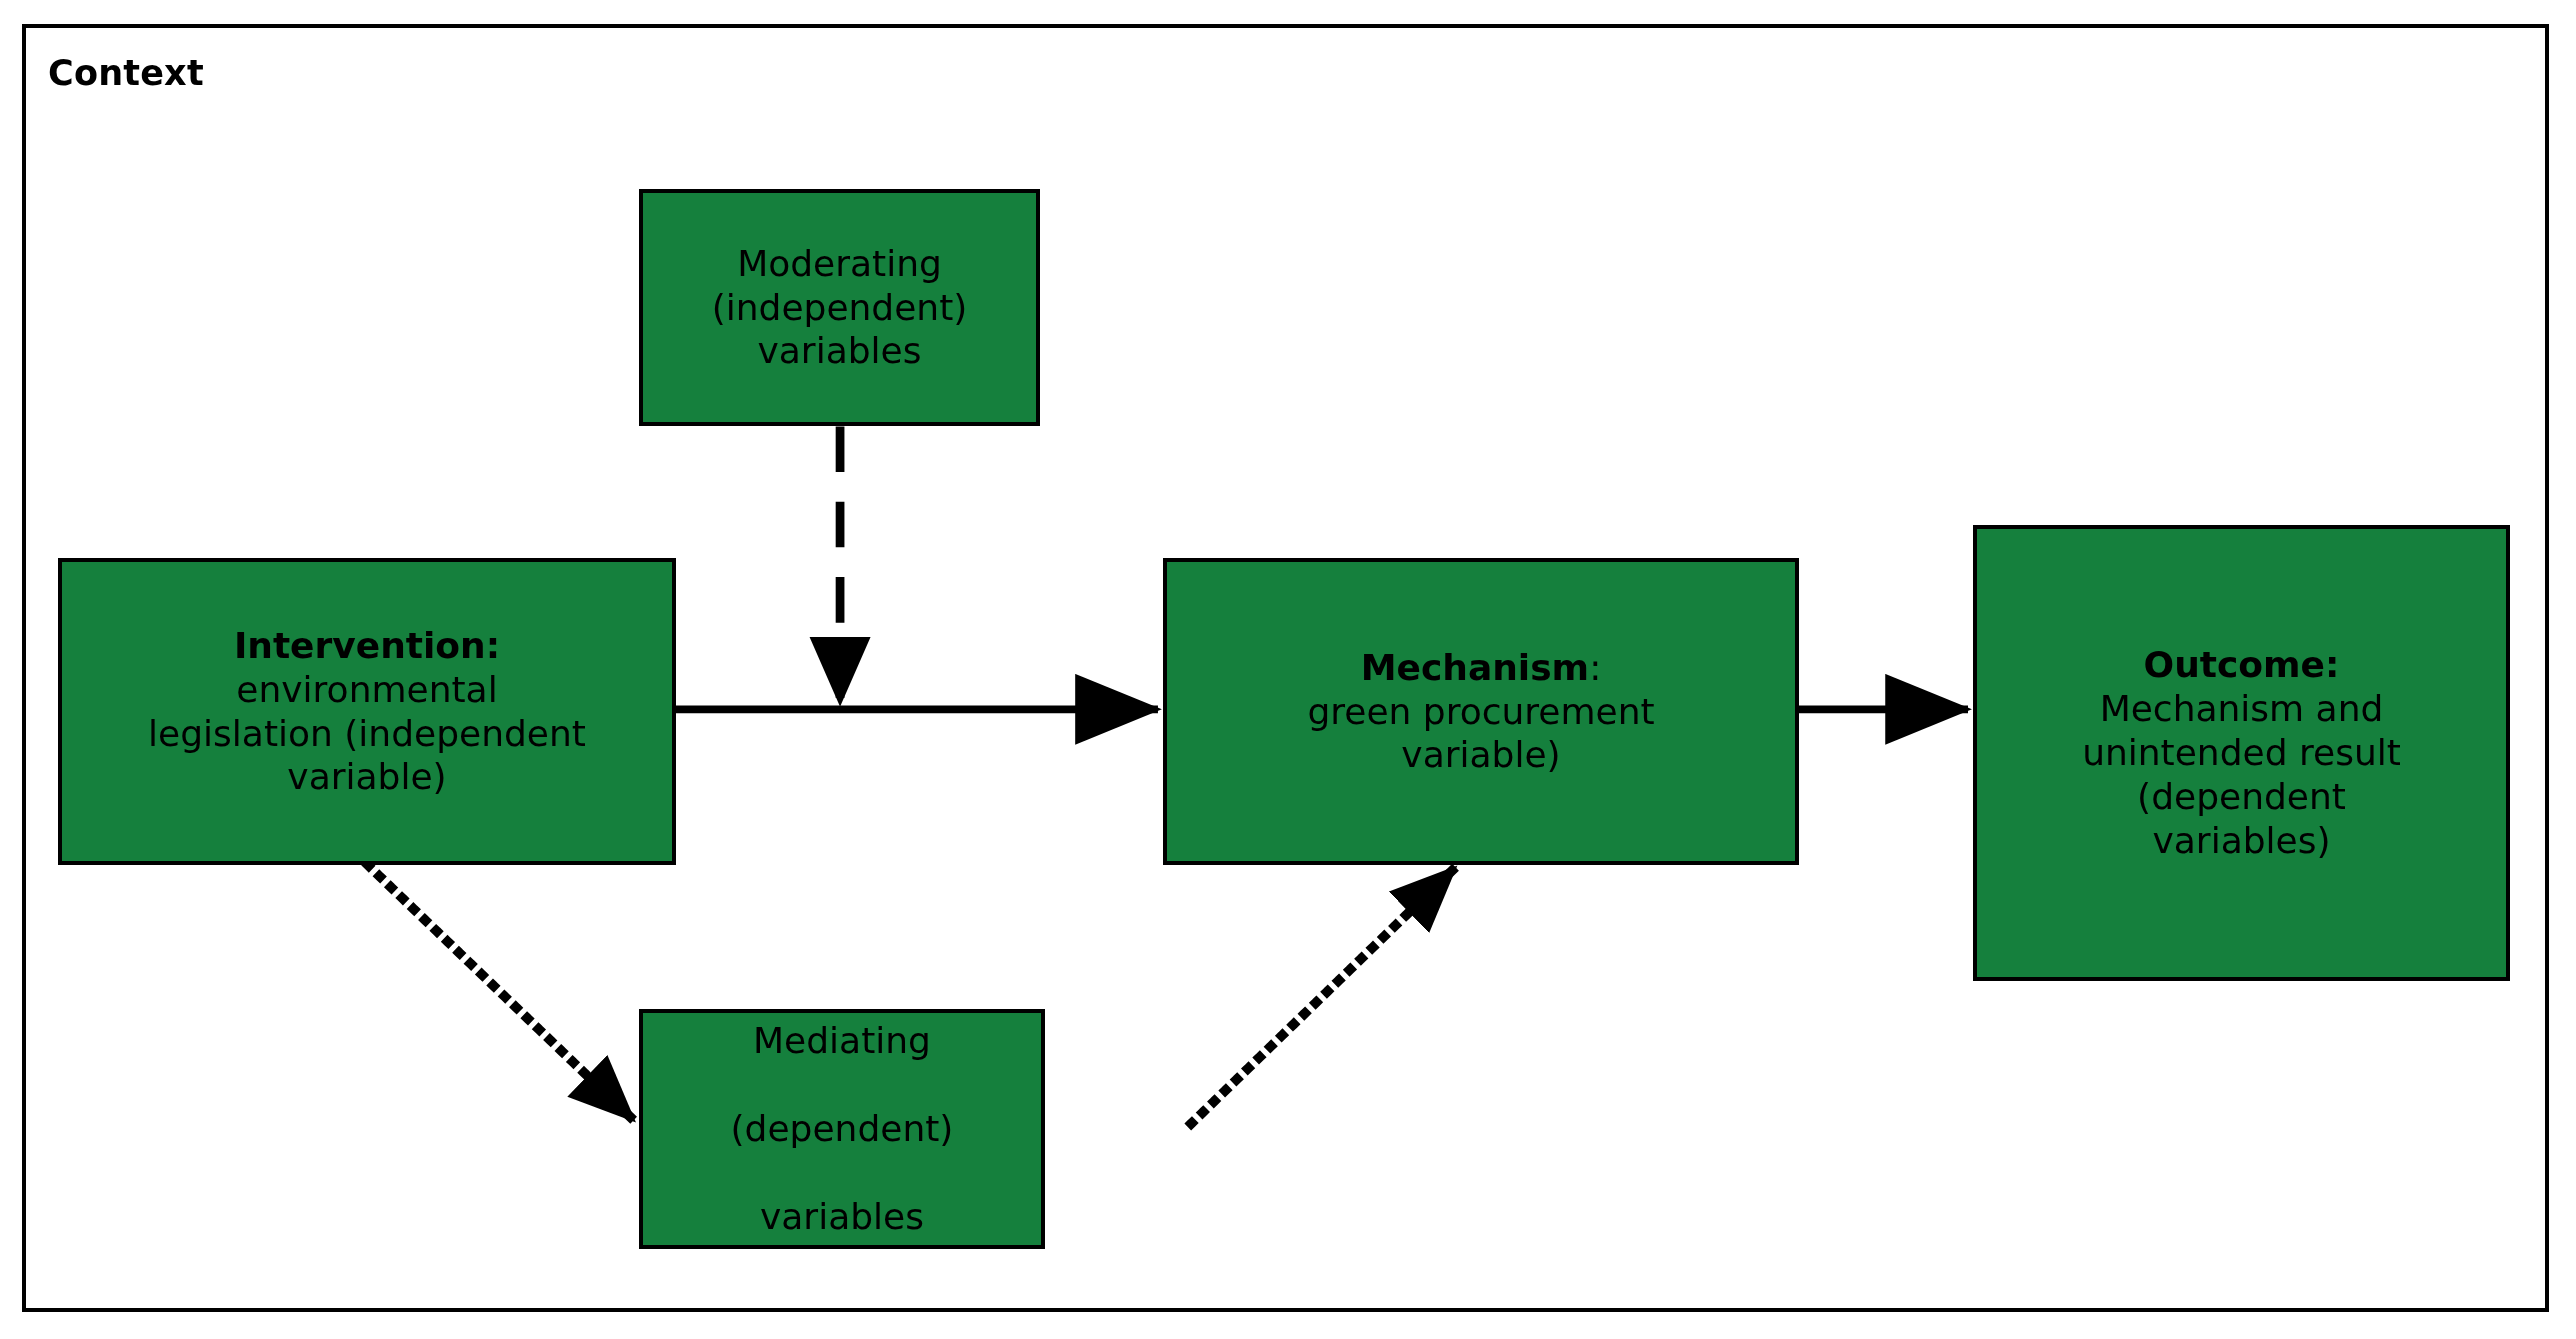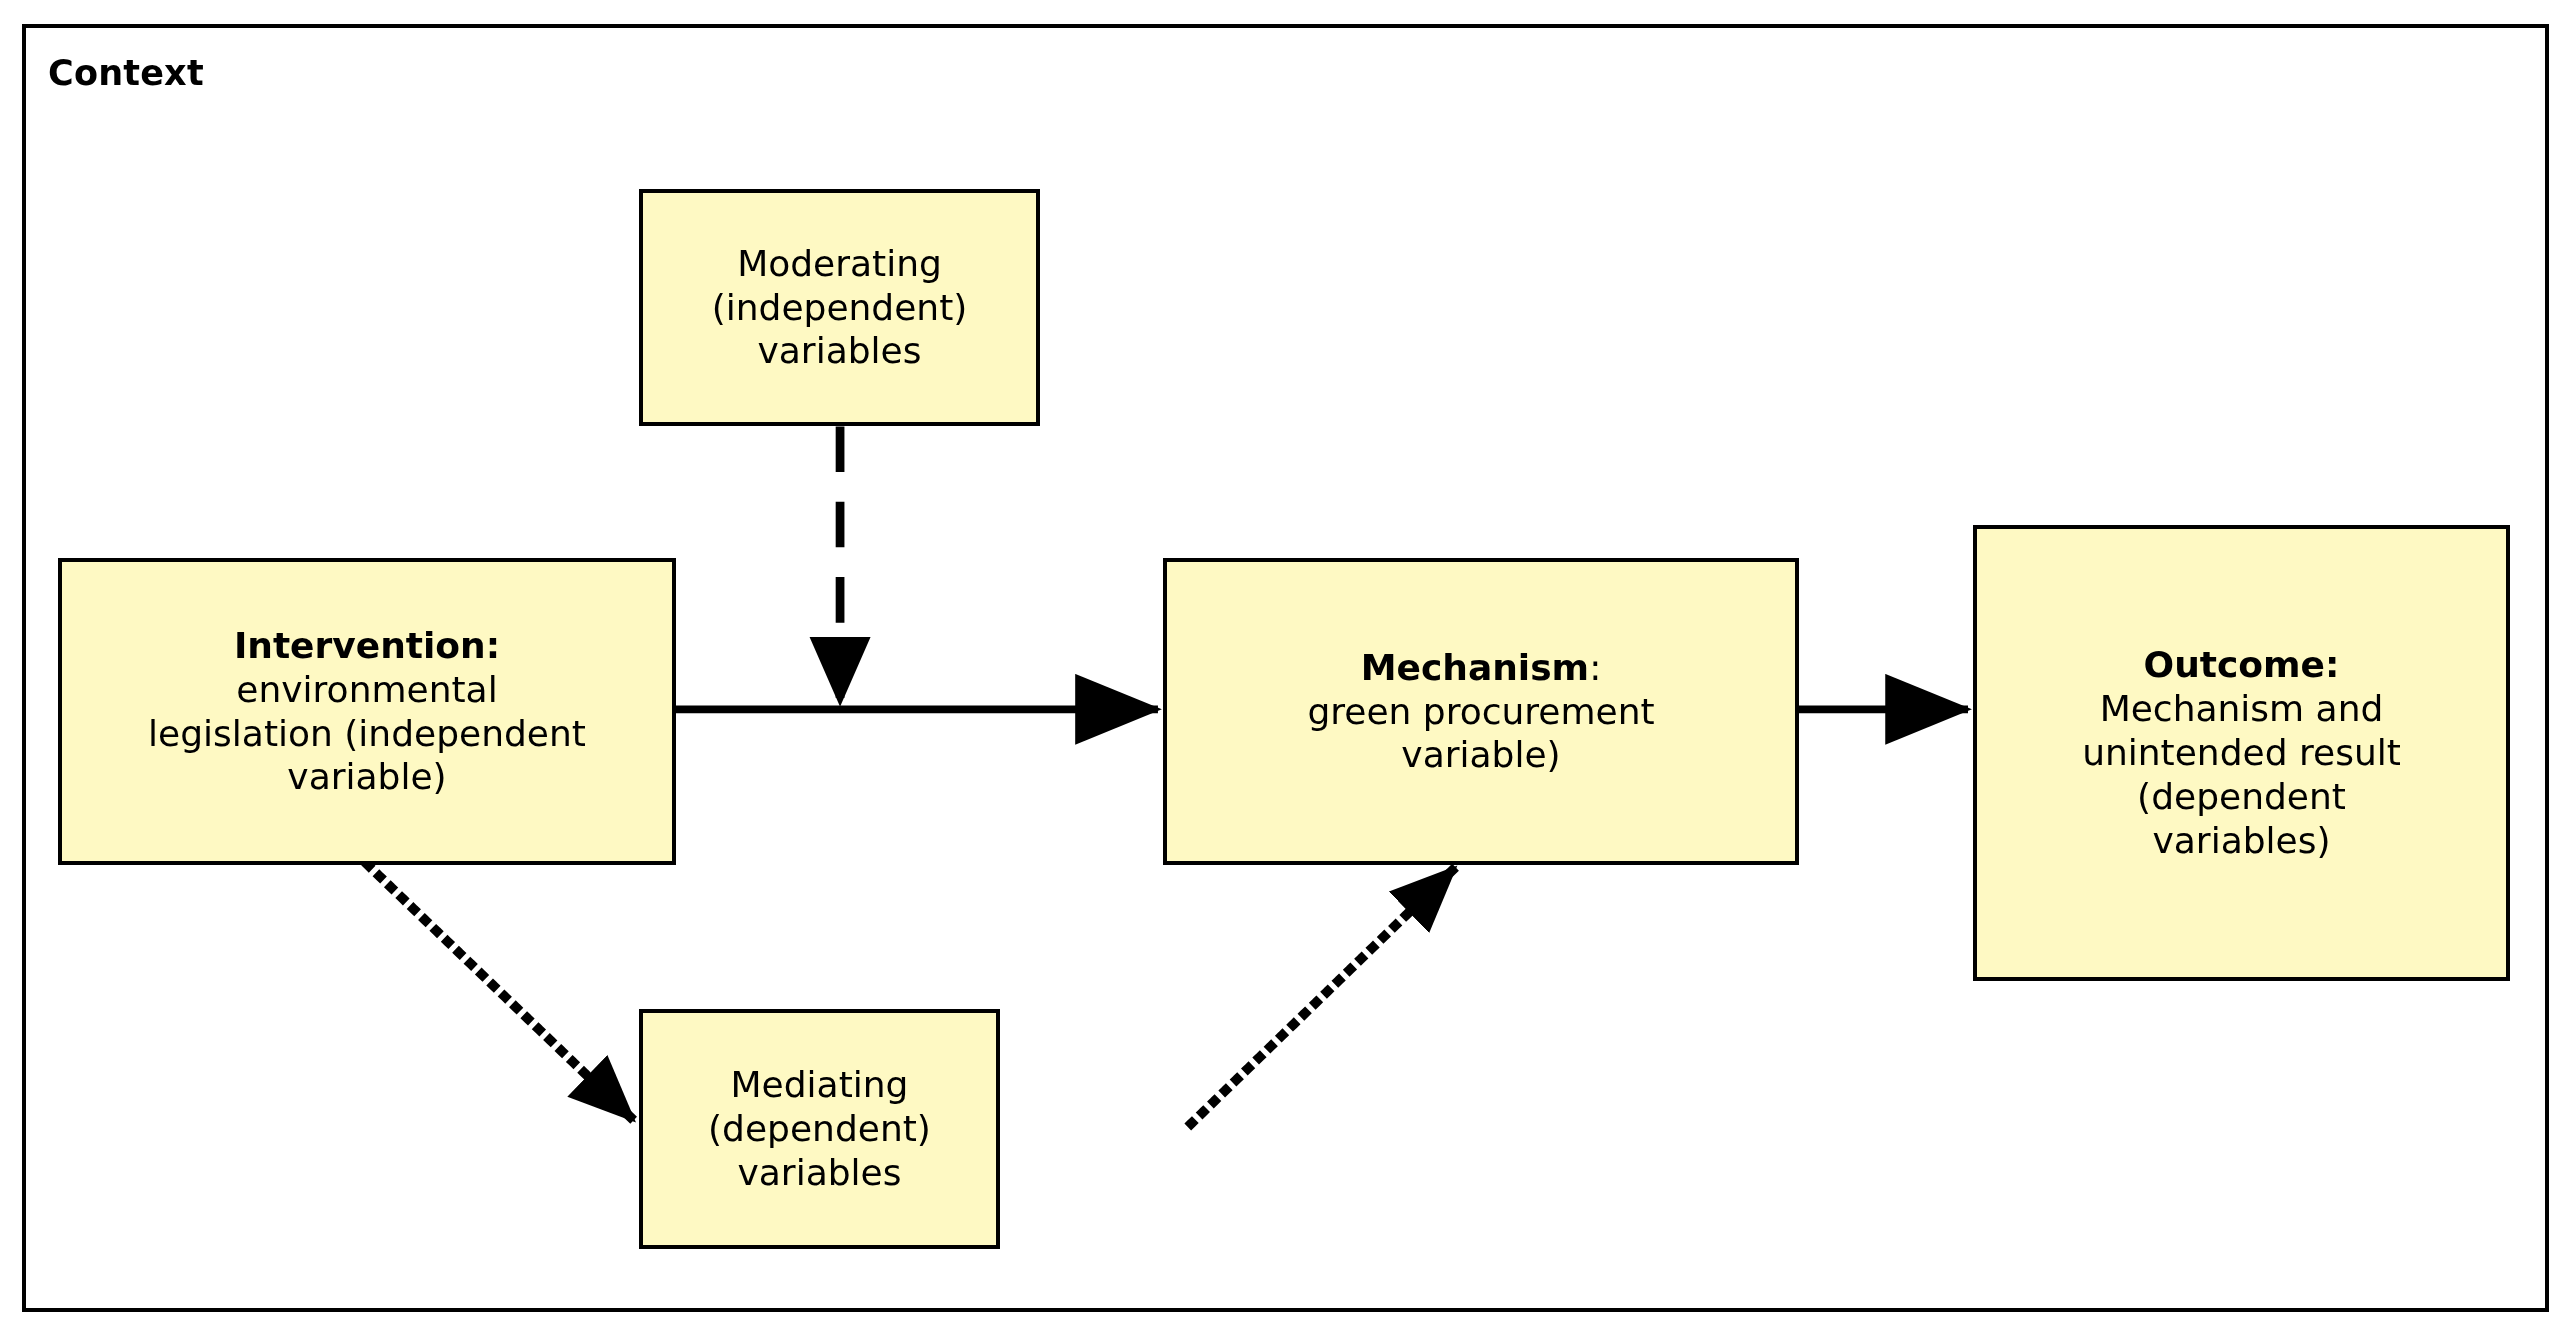--- a/index.html
+++ b/index.html
@@ -38,21 +38,21 @@
     color: #000000;
     letter-spacing: 0.2px;
     white-space: nowrap;
   }
 
   
   .node {
     position: absolute;
     box-sizing: border-box;
     border: 4.4px solid #000000;
-    background: #fef9c3;
+    background: #15803d;
     display: flex;
     flex-direction: column;
     align-items: center;
     justify-content: center;
     text-align: center;
     color: #000000;
     font-size: 36px;
     line-height: 1.22;
     padding: 3.5px 8.8px;
     z-index: 5;
@@ -68,21 +68,21 @@
   #node-intervention {
     left: 58px; top: 558px; width: 618px; height: 307px;
   }
   #node-mechanism {
     left: 1163px; top: 558px; width: 636px; height: 307px;
   }
   #node-outcome {
     left: 1973px; top: 525px; width: 537px; height: 456px;
   }
   #node-mediating {
-    left: 639px; top: 1009px; width: 361px; height: 240px;
+    left: 639px; top: 1009px; width: 406px; height: 240px; gap: 44px;
   }
 
   
   #connectors {
     position: absolute;
     left: 0; top: 0;
     width: 2576px;
     height: 1339px;
     z-index: 2;
     pointer-events: none;

